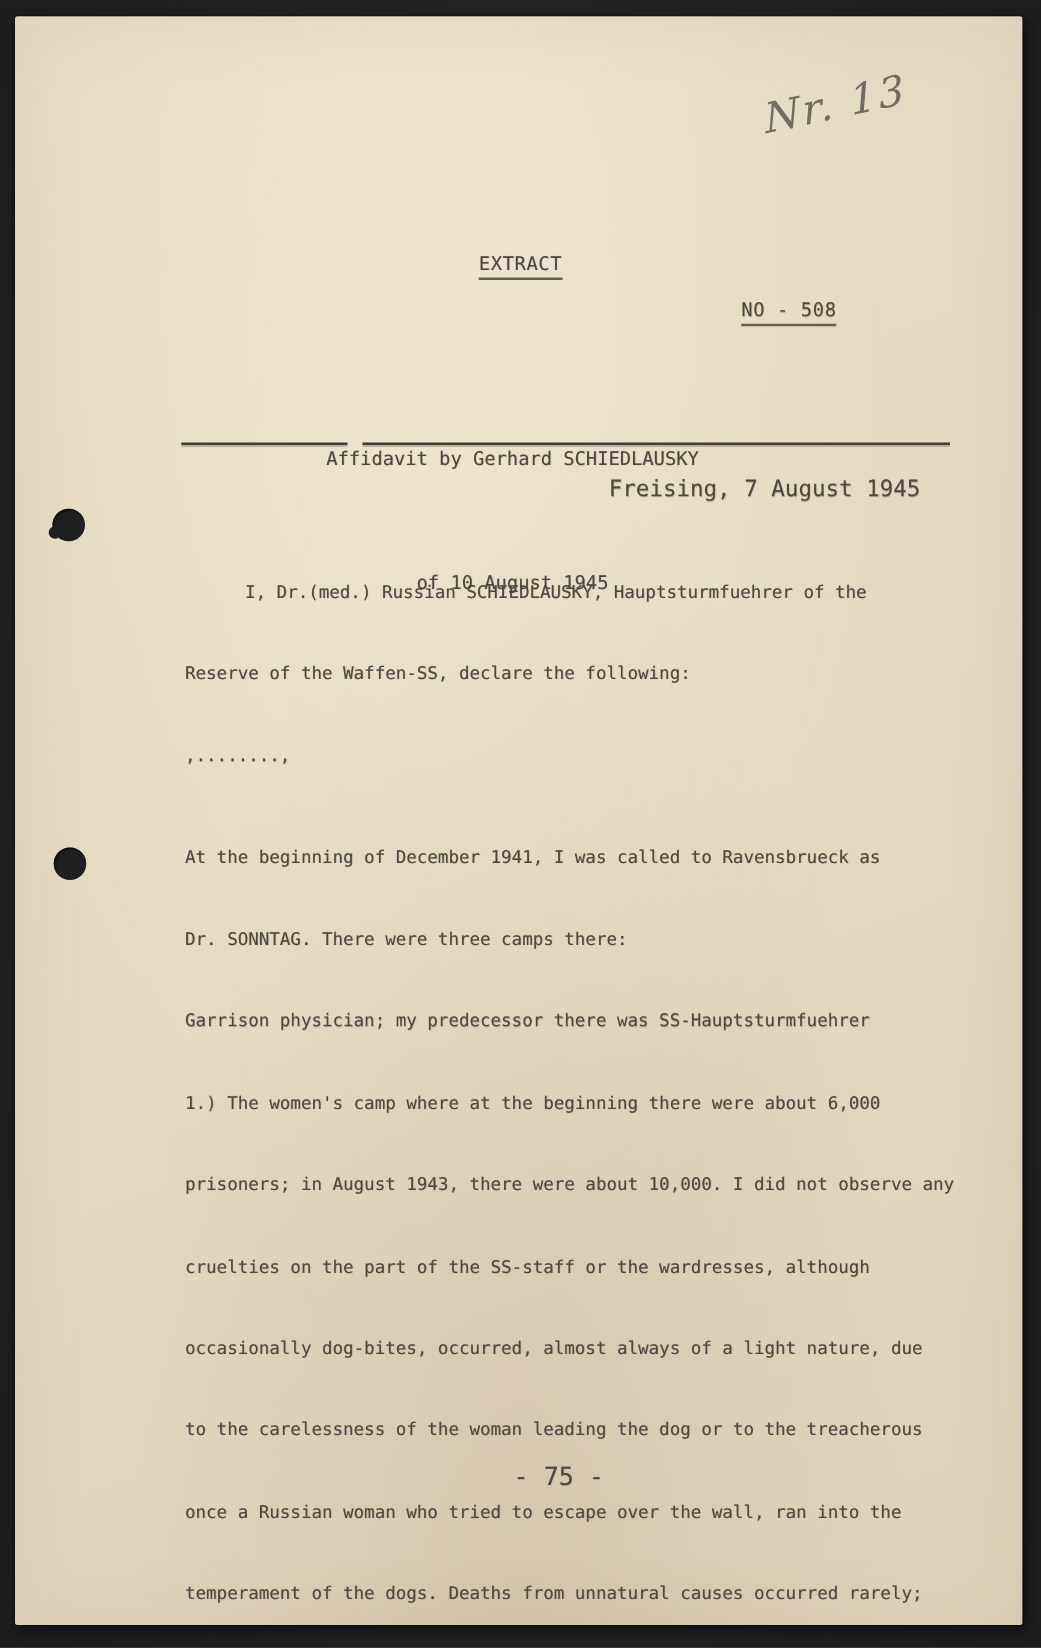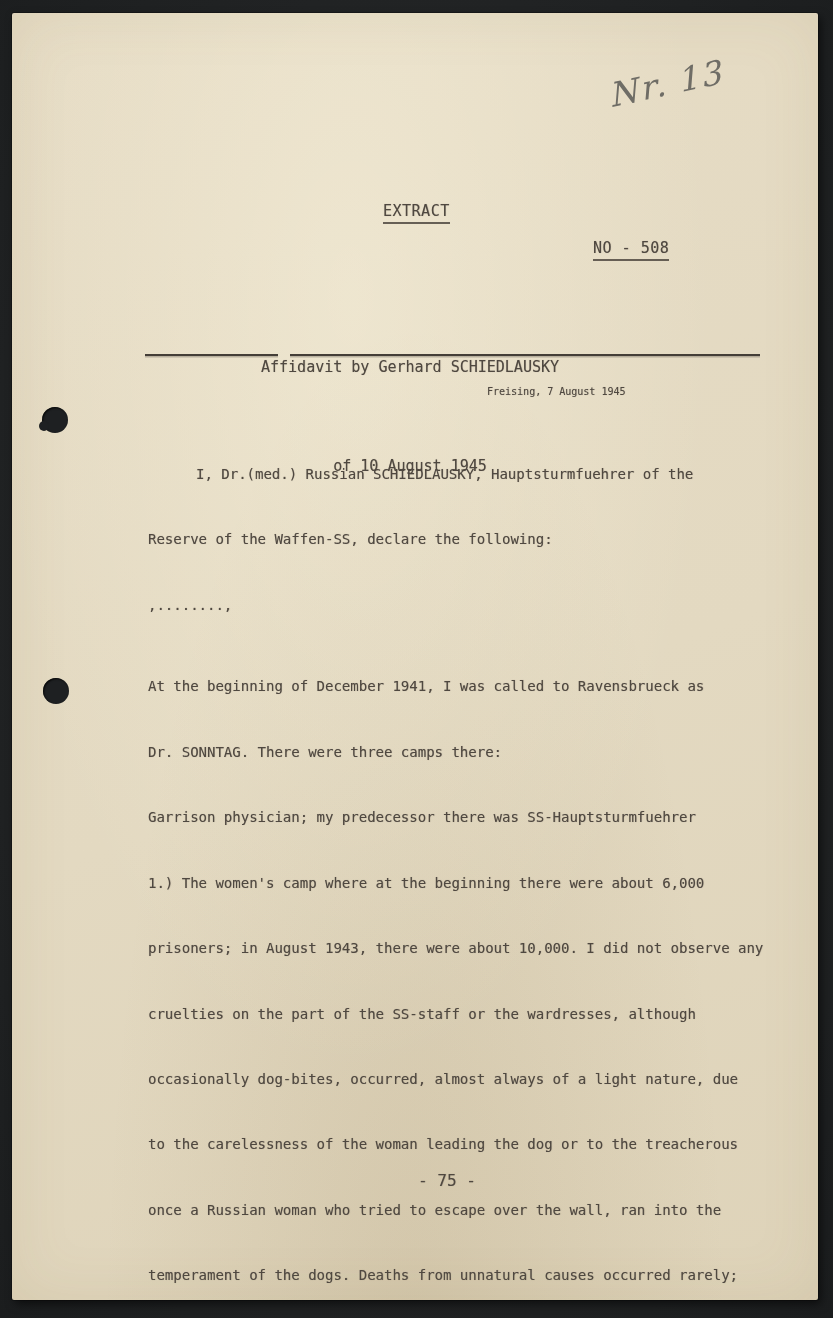--- a/index.html
+++ b/index.html
@@ -41,25 +41,25 @@
   }
   .docnum{
     position:absolute;left:581px;top:226px;font-size:15px;
     border-bottom:2px solid rgba(79,72,64,0.85);padding-bottom:2px;letter-spacing:0.5px;
   }
   .title{position:absolute;left:0;right:10px;top:272px;text-align:center;font-size:15px;line-height:33px;}
   .rule{position:absolute;left:133px;top:341px;width:615px;display:flex;}
   .rule .seg{height:2px;background:#443e37;box-shadow:0 1.5px 0 rgba(68,62,55,0.30);}
   .rule .seg1{width:133px;margin-right:12px;}
   .rule .seg2{flex:1;}
-  .dateline{position:absolute;left:475px;top:369px;font-size:10px;line-height:20px;}
+  .dateline{position:absolute;left:475px;top:369px;font-size:18px;line-height:20px;}
   .body{position:absolute;left:136px;top:413px;width:648px;font-size:14px;}
   .line{height:33.45px;line-height:33.45px;}
   .indent{padding-left:48px;}
-  .pagenum{position:absolute;left:0;right:0;top:1158px;text-align:center;font-size:16px;line-height:20px;padding-left:64px;}
+  .pagenum{position:absolute;left:0;right:0;top:1158px;text-align:center;font-size:20px;line-height:20px;padding-left:64px;}
 </style>
 </head>
 <body>
 
 <div class="stage">
   <div class="paper">
 
     <div class="hole hole-1"></div>
     <div class="hole hole-2"></div>
 

